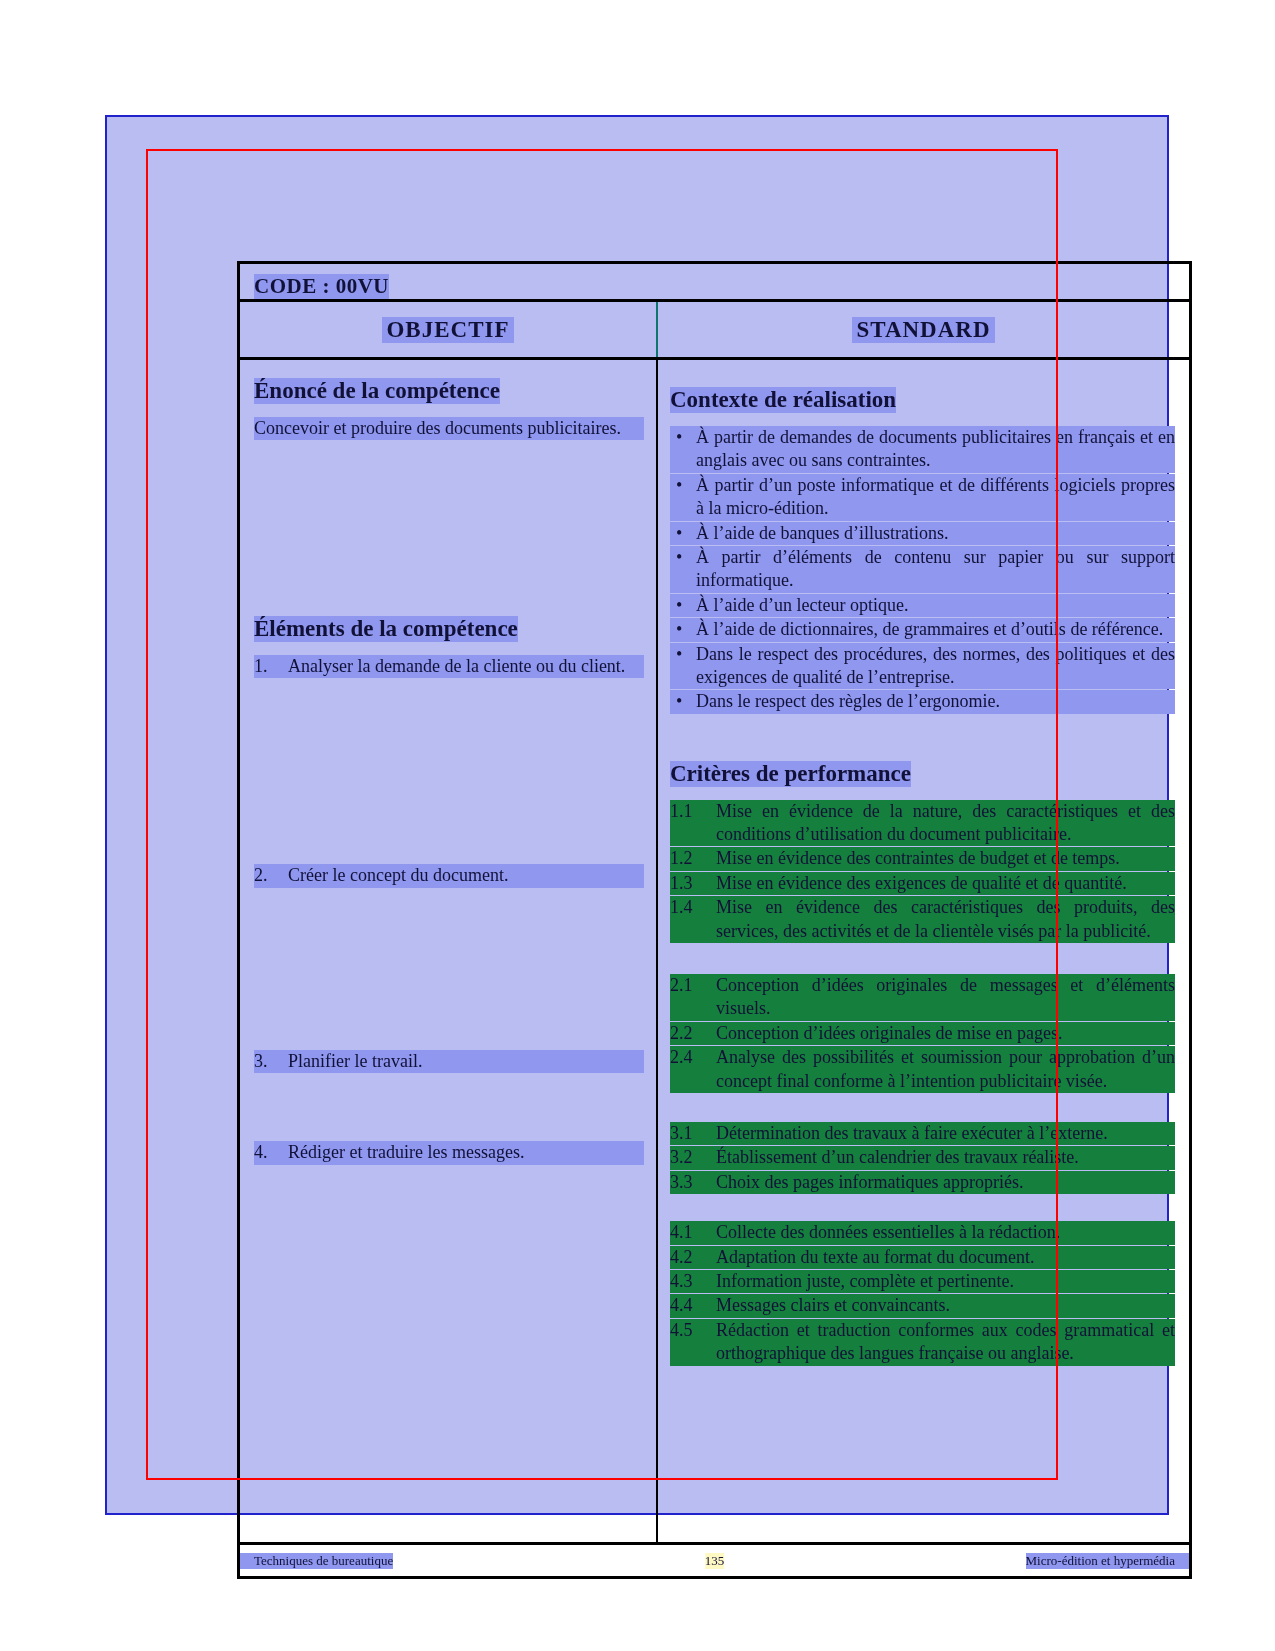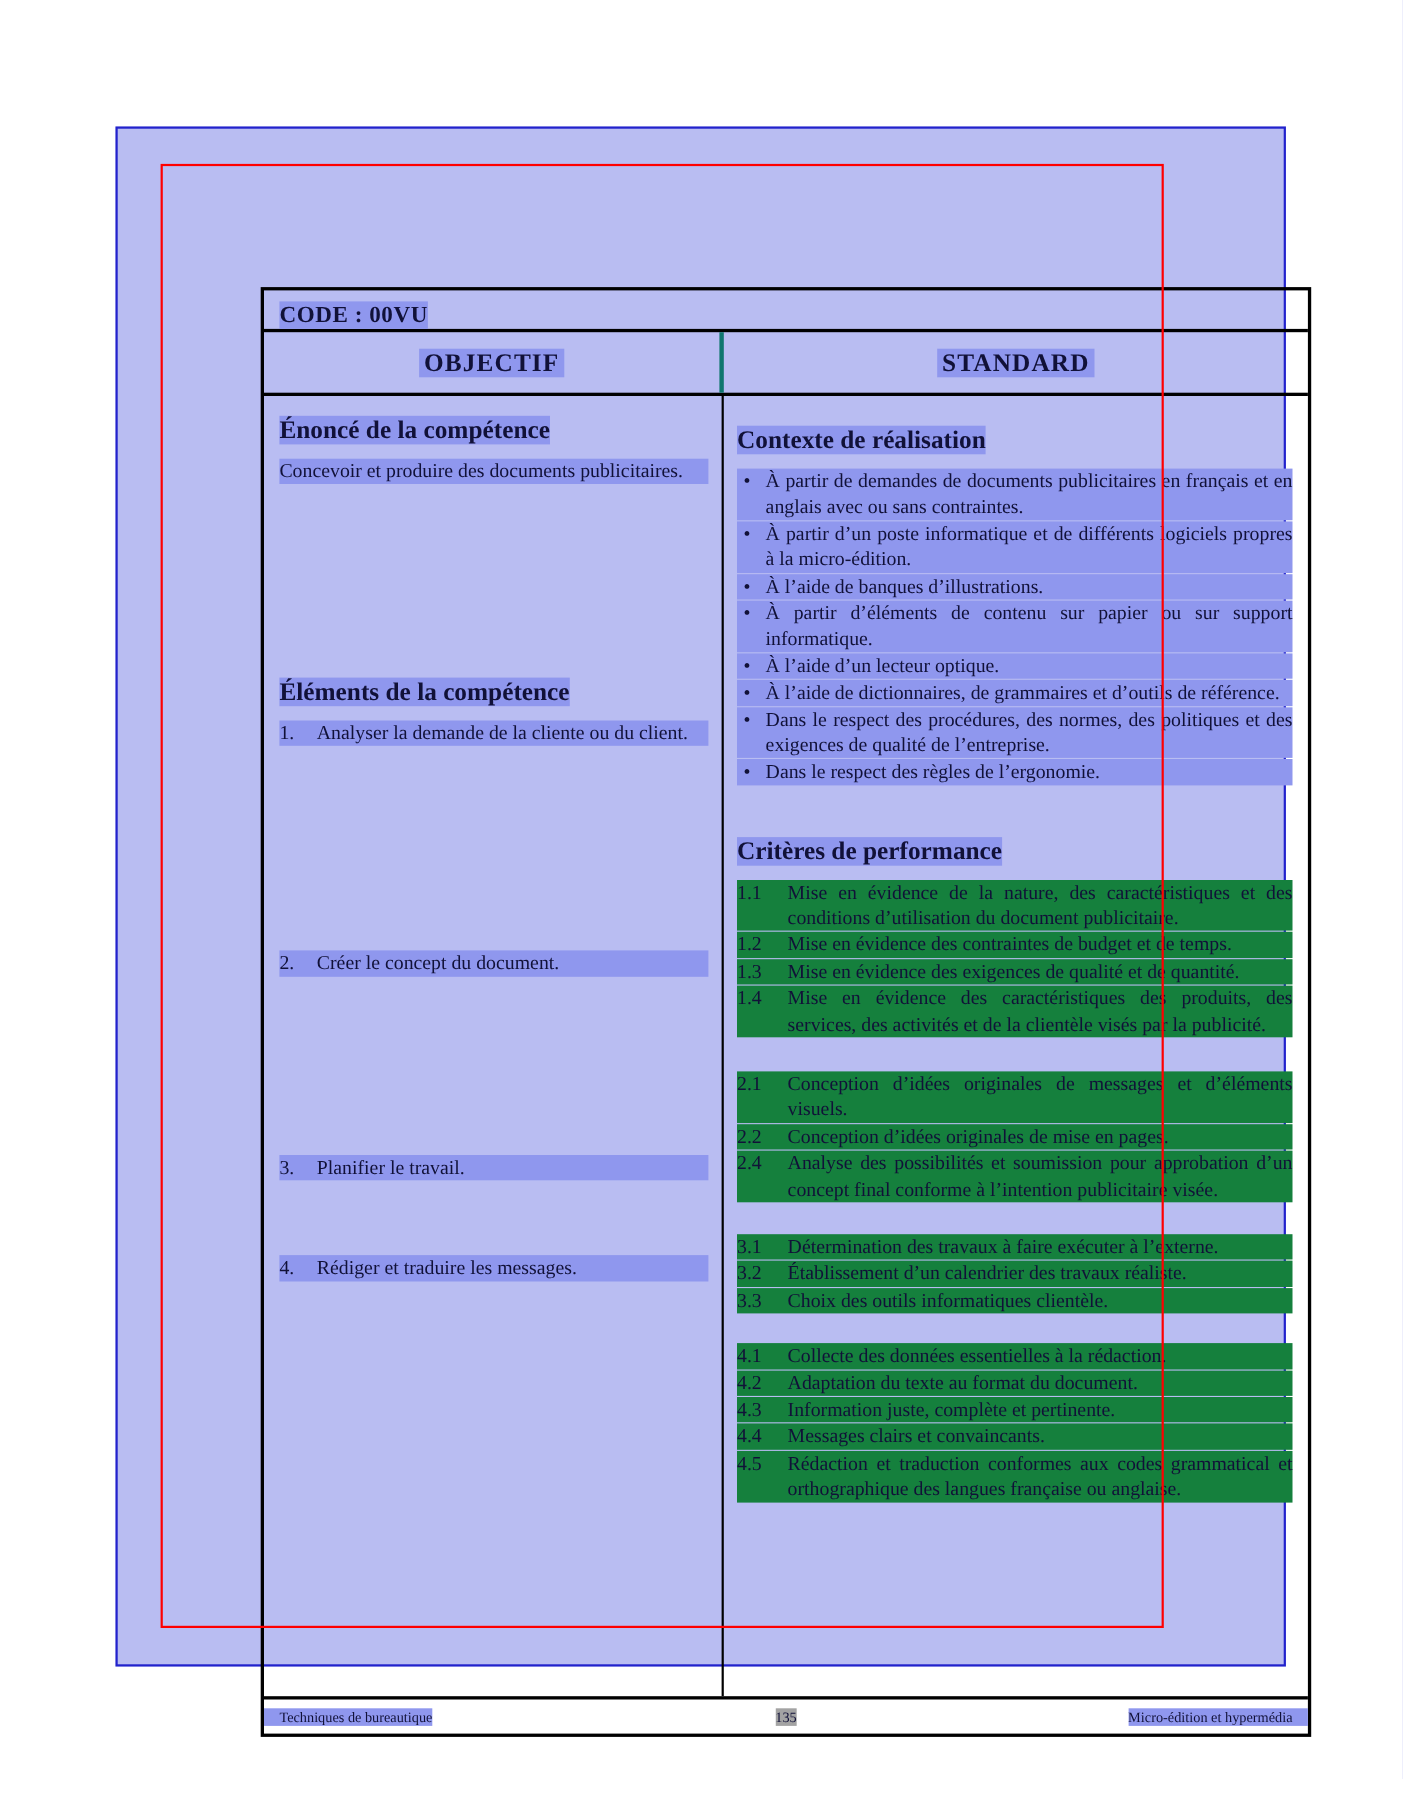--- a/index.html
+++ b/index.html
@@ -73,21 +73,21 @@
     border-bottom: 3px solid #000000;
     display: flex;
     box-sizing: border-box;
   }
   .head-cell {
     display: flex;
     align-items: center;
     justify-content: center;
     box-sizing: border-box;
   }
-  .head-cell.left { width: 418px; border-right: 4px solid #0f766e; }
+  .head-cell.left { width: 418px; border-right: 2px solid #0f766e; }
   .head-cell.right { flex: 1; }
   .head-text {
     font-size: 23px;
     font-weight: bold;
     letter-spacing: 1px;
     color: #111138;
     background: #8f97ee;
     padding: 0 4px;
   }
 
@@ -185,21 +185,21 @@
     bottom: 0;
     height: 34px;
     border-top: 3px solid #000000;
     display: flex;
     align-items: center;
     box-sizing: border-box;
     font-size: 13px;
     color: #111138;
   }
   .foot-left { padding-left: 14px; background: #8f97ee; }
-  .foot-center { position: absolute; left: 50%; transform: translateX(-50%); background: #a3a3a3; }
+  .foot-center { position: absolute; left: 50%; transform: translateX(-50%); background: #fef9c3; }
   .foot-right { margin-left: auto; padding-right: 14px; background: #8f97ee; }
 </style>
 </head>
 <body>
 
 <div class="page-outer">
 
   <div class="doc-frame">
 
     <div class="code-row">
@@ -315,21 +315,21 @@
           <div class="crit">
             <span class="num">3.1</span>
             <span class="txt">Détermination des travaux à faire exécuter à l’externe.</span>
           </div>
           <div class="crit">
             <span class="num">3.2</span>
             <span class="txt">Établissement d’un calendrier des travaux réaliste.</span>
           </div>
           <div class="crit">
             <span class="num">3.3</span>
-            <span class="txt">Choix des outils informatiques clientèle.</span>
+            <span class="txt">Choix des pages informatiques appropriés.</span>
           </div>
         </div>
 
         <div style="height:26px"></div>
 
         
         <div>
           <div class="crit">
             <span class="num">4.1</span>
             <span class="txt">Collecte des données essentielles à la rédaction.</span>

